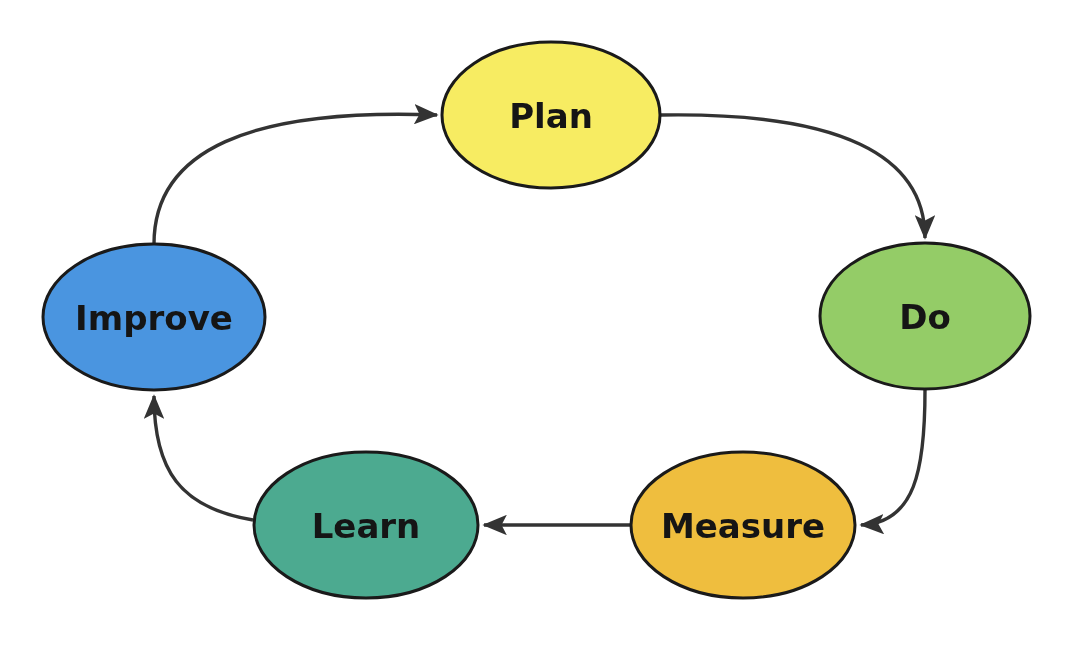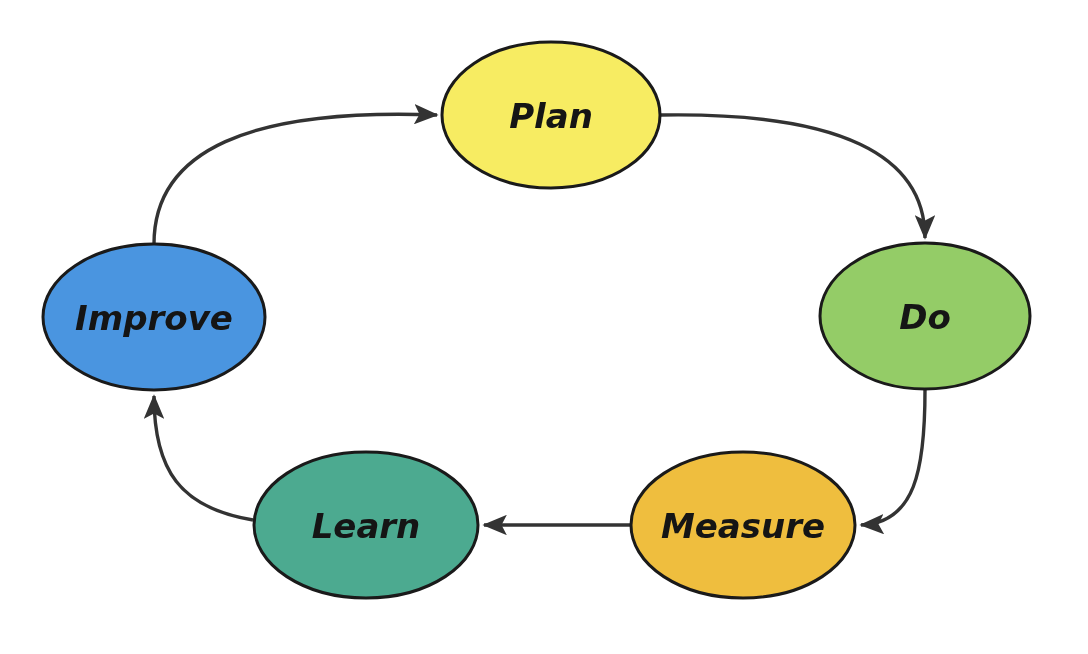--- a/index.html
+++ b/index.html
@@ -12,21 +12,20 @@
     width: 1088px;
     height: 654px;
     overflow: hidden;
     font-family: "DejaVu Sans", sans-serif;
   }
   #diagram-canvas {
     position: relative;
     width: 1088px;
     height: 654px;
     background: #ffffff;
-    font-style: italic;
   }
   #diagram-svg {
     position: absolute;
     top: 0;
     left: 0;
     width: 1088px;
     height: 654px;
     display: block;
   }
   .node-ellipse {

